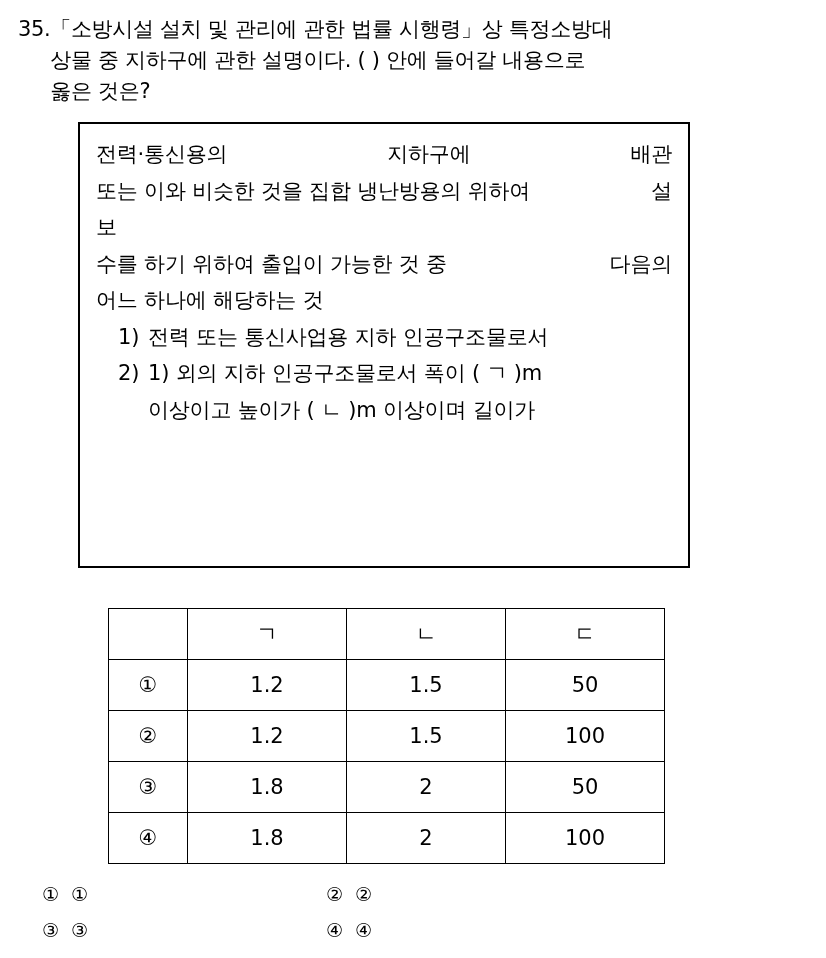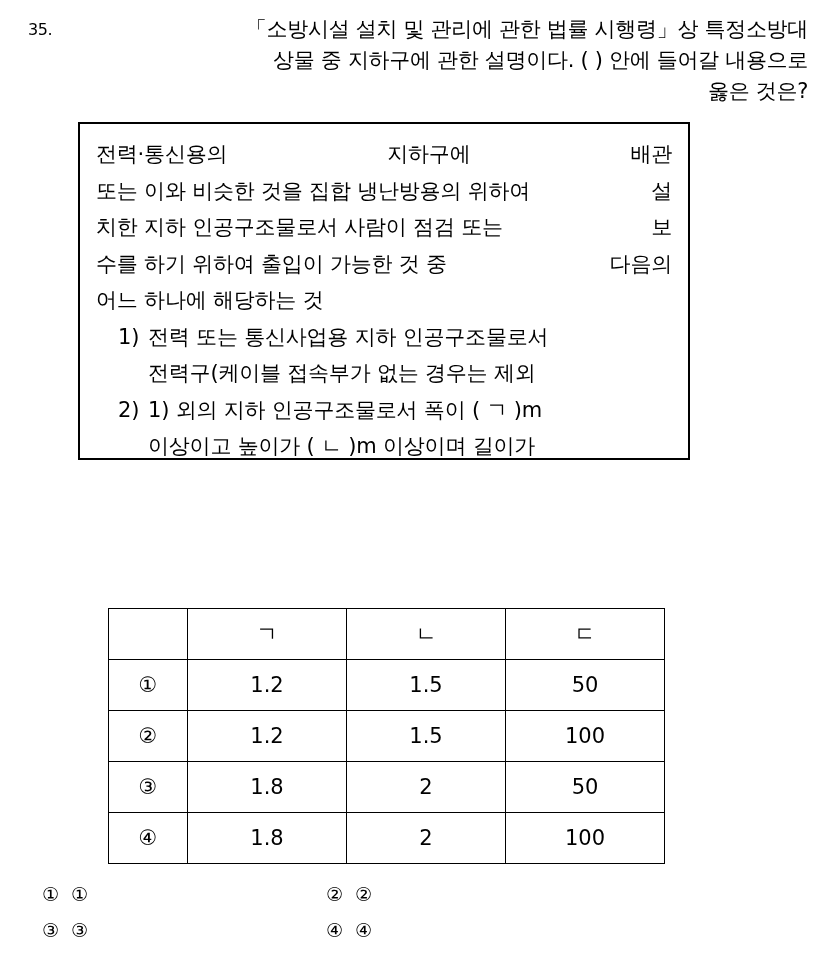--- a/index.html
+++ b/index.html
@@ -19,44 +19,42 @@
   
   .question {
     position: absolute;
     left: 18px;
     top: 14px;
     width: 790px;
     display: flex;
     align-items: flex-start;
   }
   .q-number {
-    font-size: 16px;
+    font-size: 21px;
     line-height: 31px;
     white-space: nowrap;
     flex: 0 0 auto;
     letter-spacing: -0.4px;
-    margin-left: 10px;
   }
   .q-body {
     font-size: 21px;
     line-height: 31px;
     flex: 1 1 auto;
     letter-spacing: -0.3px;
     word-break: keep-all;
-    text-align: right;
   }
   .q-line { display: block; white-space: nowrap; }
 
   
   .passage-box {
     position: absolute;
     left: 78px;
     top: 122px;
     width: 612px;
-    height: 338px;
+    height: 446px;
     border: 2px solid #000000;
     box-sizing: border-box;
     padding: 12px 16px 0 16px;
   }
   .p-line {
     font-size: 21px;
     line-height: 36.5px;
     white-space: nowrap;
     letter-spacing: -0.2px;
   }
@@ -145,36 +143,34 @@
     <span>지하구에</span>
     <span>배관</span>
   </div>
 
   <div class="p-line justify">
     <span>또는 이와 비슷한 것을 집합 냉난방용의 위하여</span>
     <span>설</span>
   </div>
 
   <div class="p-line justify">
-    <span>치한 지하 인공구조물로서 사람이 점검 또는</span>
     <span>보</span>
   </div>
 
   <div class="p-line justify">
     <span>수를 하기 위하여 출입이 가능한 것 중</span>
     <span>다음의</span>
   </div>
 
   <div class="p-line">어느 하나에 해당하는 것</div>
 
   <div class="p-item">
     <span class="p-item-marker">1)</span>
     <span class="p-item-text">
       <span class="sub">전력 또는 통신사업용 지하 인공구조물로서</span>
-      <span class="sub">전력구(케이블 접속부가 없는 경우는 제외</span>
     </span>
   </div>
 
   <div class="p-item">
     <span class="p-item-marker">2)</span>
     <span class="p-item-text">
       <span class="sub">1) 외의 지하 인공구조물로서 폭이 ( ㄱ )m</span>
       <span class="sub">이상이고 높이가 ( ㄴ )m 이상이며 길이가</span>
     </span>
   </div>

